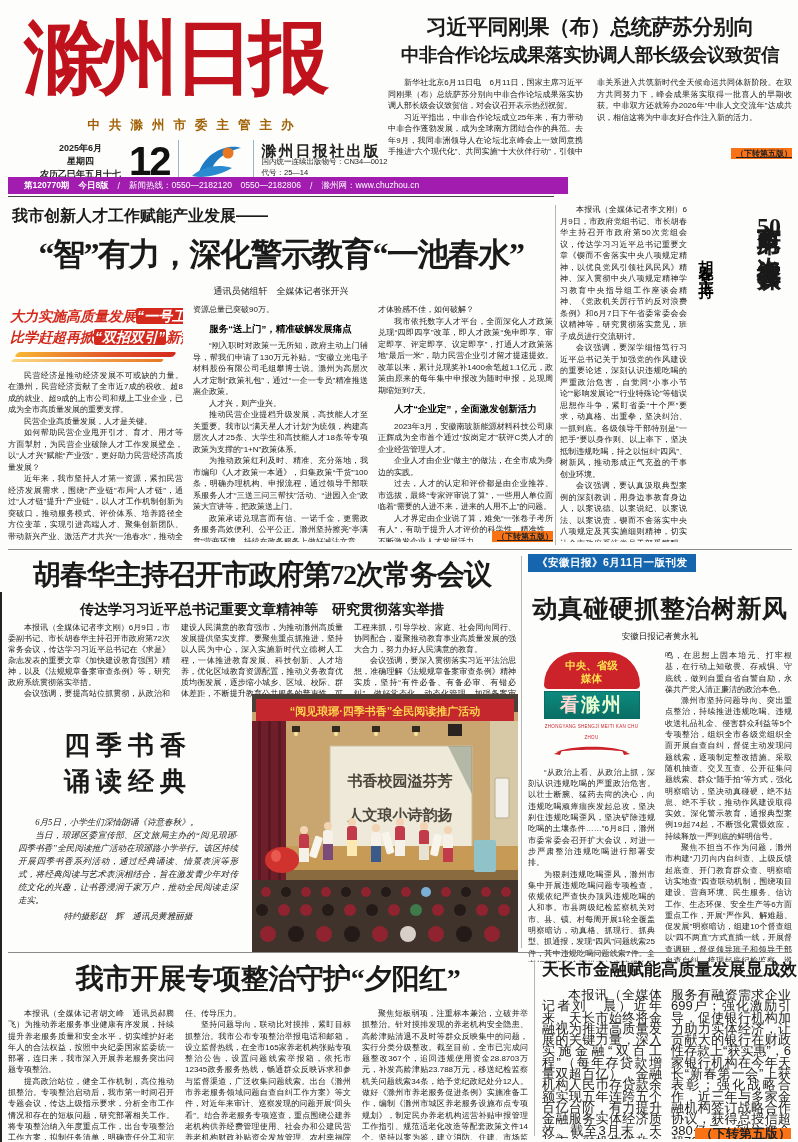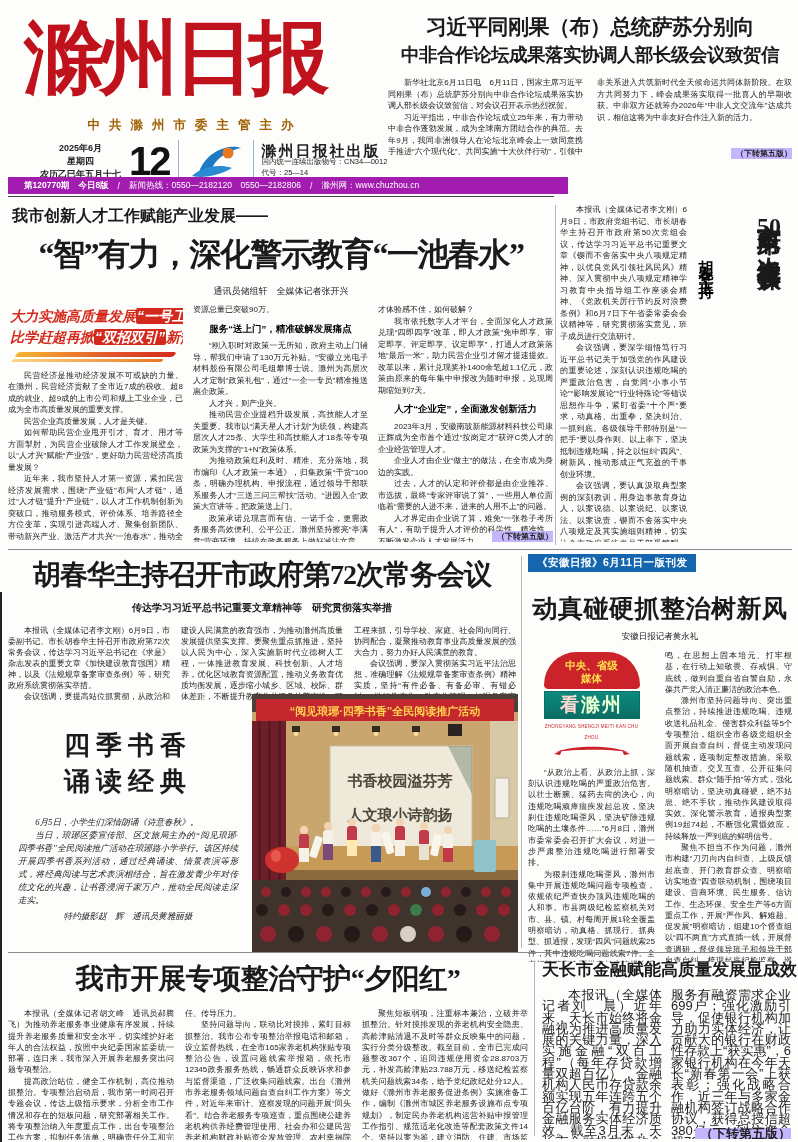--- a/index.html
+++ b/index.html
@@ -3,21 +3,21 @@
 <meta charset="utf-8">
 <style>
   html,body{margin:0;padding:0;background:#e8e8e4;}
   #page{position:relative;width:798px;height:1142px;margin:0 auto;background:#fdfdfb;
         font-family:"Liberation Sans",sans-serif;color:#1a1a1a;overflow:hidden;}
   
   .bodytext{font-size:8px;line-height:11.5px;text-align:justify;color:#222;}
   .it-p{margin:0;text-indent:2em;}
   .it-cont{margin:0;}
   .it-h{margin:7px 0 6px;text-align:center;font-weight:bold;font-size:9.5px;color:#000;}
-  .jump-abs{position:absolute;right:0;bottom:0;background:#c4b5fd;padding-left:5px;font-weight:bold;}
+  .jump-abs{position:absolute;right:0;bottom:0;background:#f97316;padding-left:5px;font-weight:bold;text-decoration:underline;}
   .col{position:relative;overflow:hidden;}
   .cols{display:flex;}
   .rule-h{position:absolute;background:#8a8a8a;height:1px;}
   .rule-v{position:absolute;background:#b5b5b5;width:1px;}
   
   #masthead-title{position:absolute;left:24px;top:8px;width:348px;font-family:"Liberation Serif",serif;
       font-weight:900;font-size:80px;line-height:100px;color:#c0121c;letter-spacing:-5px;white-space:nowrap;}
   #organizer{position:absolute;left:30px;top:117px;width:330px;text-align:center;font-weight:bold;
       font-size:12.5px;letter-spacing:9px;color:#a16207;}
   #dateblock{position:absolute;left:40px;top:138px;height:46px;display:flex;align-items:center;gap:8px;}
@@ -53,22 +53,22 @@
   #gov50{position:absolute;left:560px;top:202px;width:232px;height:344px;}
   #gov50 .gbody{position:absolute;left:0;top:2px;width:127px;height:338px;overflow:hidden;}
   #gov50 .gsub{position:absolute;left:136px;top:46px;writing-mode:vertical-rl;font-size:15px;
       font-weight:bold;letter-spacing:6px;color:#000;}
   #gov50 .ghead{position:absolute;right:2px;top:4px;height:336px;width:42px;writing-mode:vertical-rl;
       font-family:"Liberation Serif",serif;font-size:24px;font-weight:900;letter-spacing:2px;line-height:42px;}
   .tcy{text-combine-upright:all;}
   
   #m72{position:absolute;left:8px;top:556px;width:508px;}
   #m72 .headline{font-family:"Liberation Serif",serif;font-size:28px;font-weight:900;text-align:center;letter-spacing:-1px;}
-  #m72 .subhead{font-size:10px;font-weight:bold;text-align:center;margin-top:7px;}
-  #m72 .cols{margin-top:10px;gap:11px;}
+  #m72 .subhead{font-size:14px;font-weight:bold;text-align:center;margin-top:7px;}
+  #m72 .cols{margin-top:3px;gap:11px;}
   #m72 .col{width:162px;height:76px;font-size:8px;line-height:11px;}
   #anhui{position:absolute;left:528px;top:552px;width:264px;}
   #anhui .label{display:inline-block;background:#1566af;color:#fff;font-size:10.5px;font-weight:bold;
       padding:2px 9px;letter-spacing:0.5px;}
   #anhui .headline{font-family:"Liberation Serif",serif;font-size:25px;font-weight:900;text-align:center;
       margin-top:20px;letter-spacing:0.5px;}
   #anhui .byline{font-size:8.5px;text-align:center;margin:6px 0 7px;}
   #anhui .cols{gap:10px;}
   #anhui .col{width:127px;height:312px;font-size:8px;line-height:11.3px;}
   

